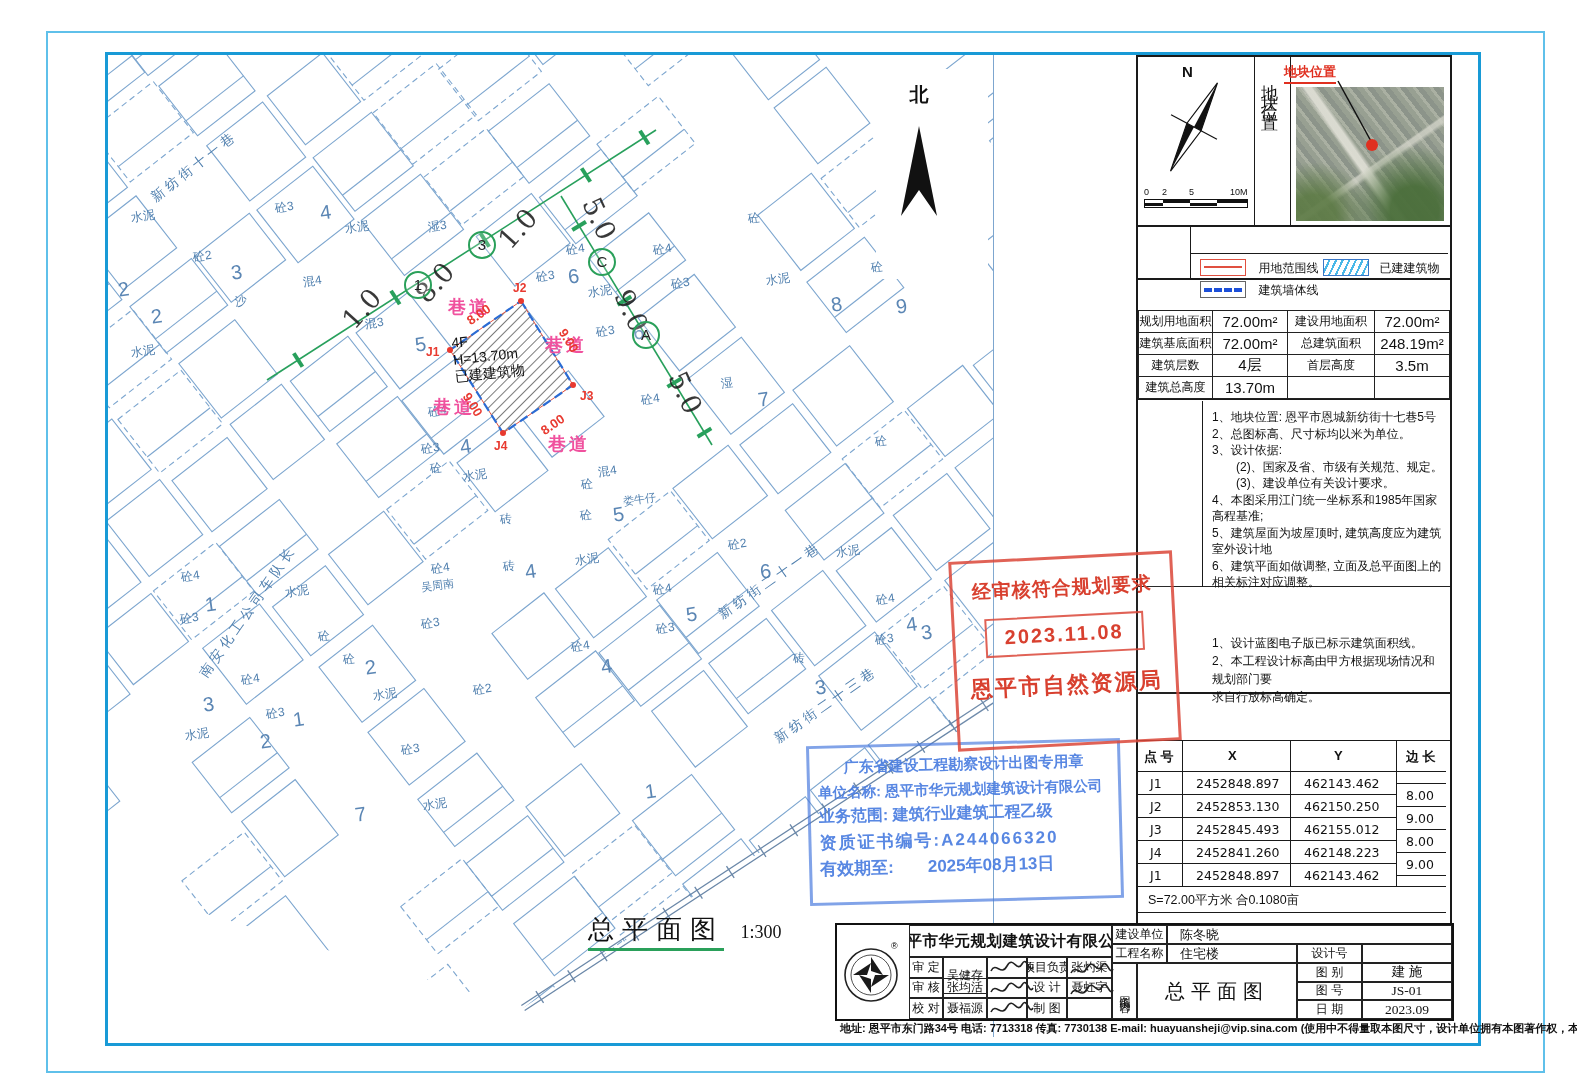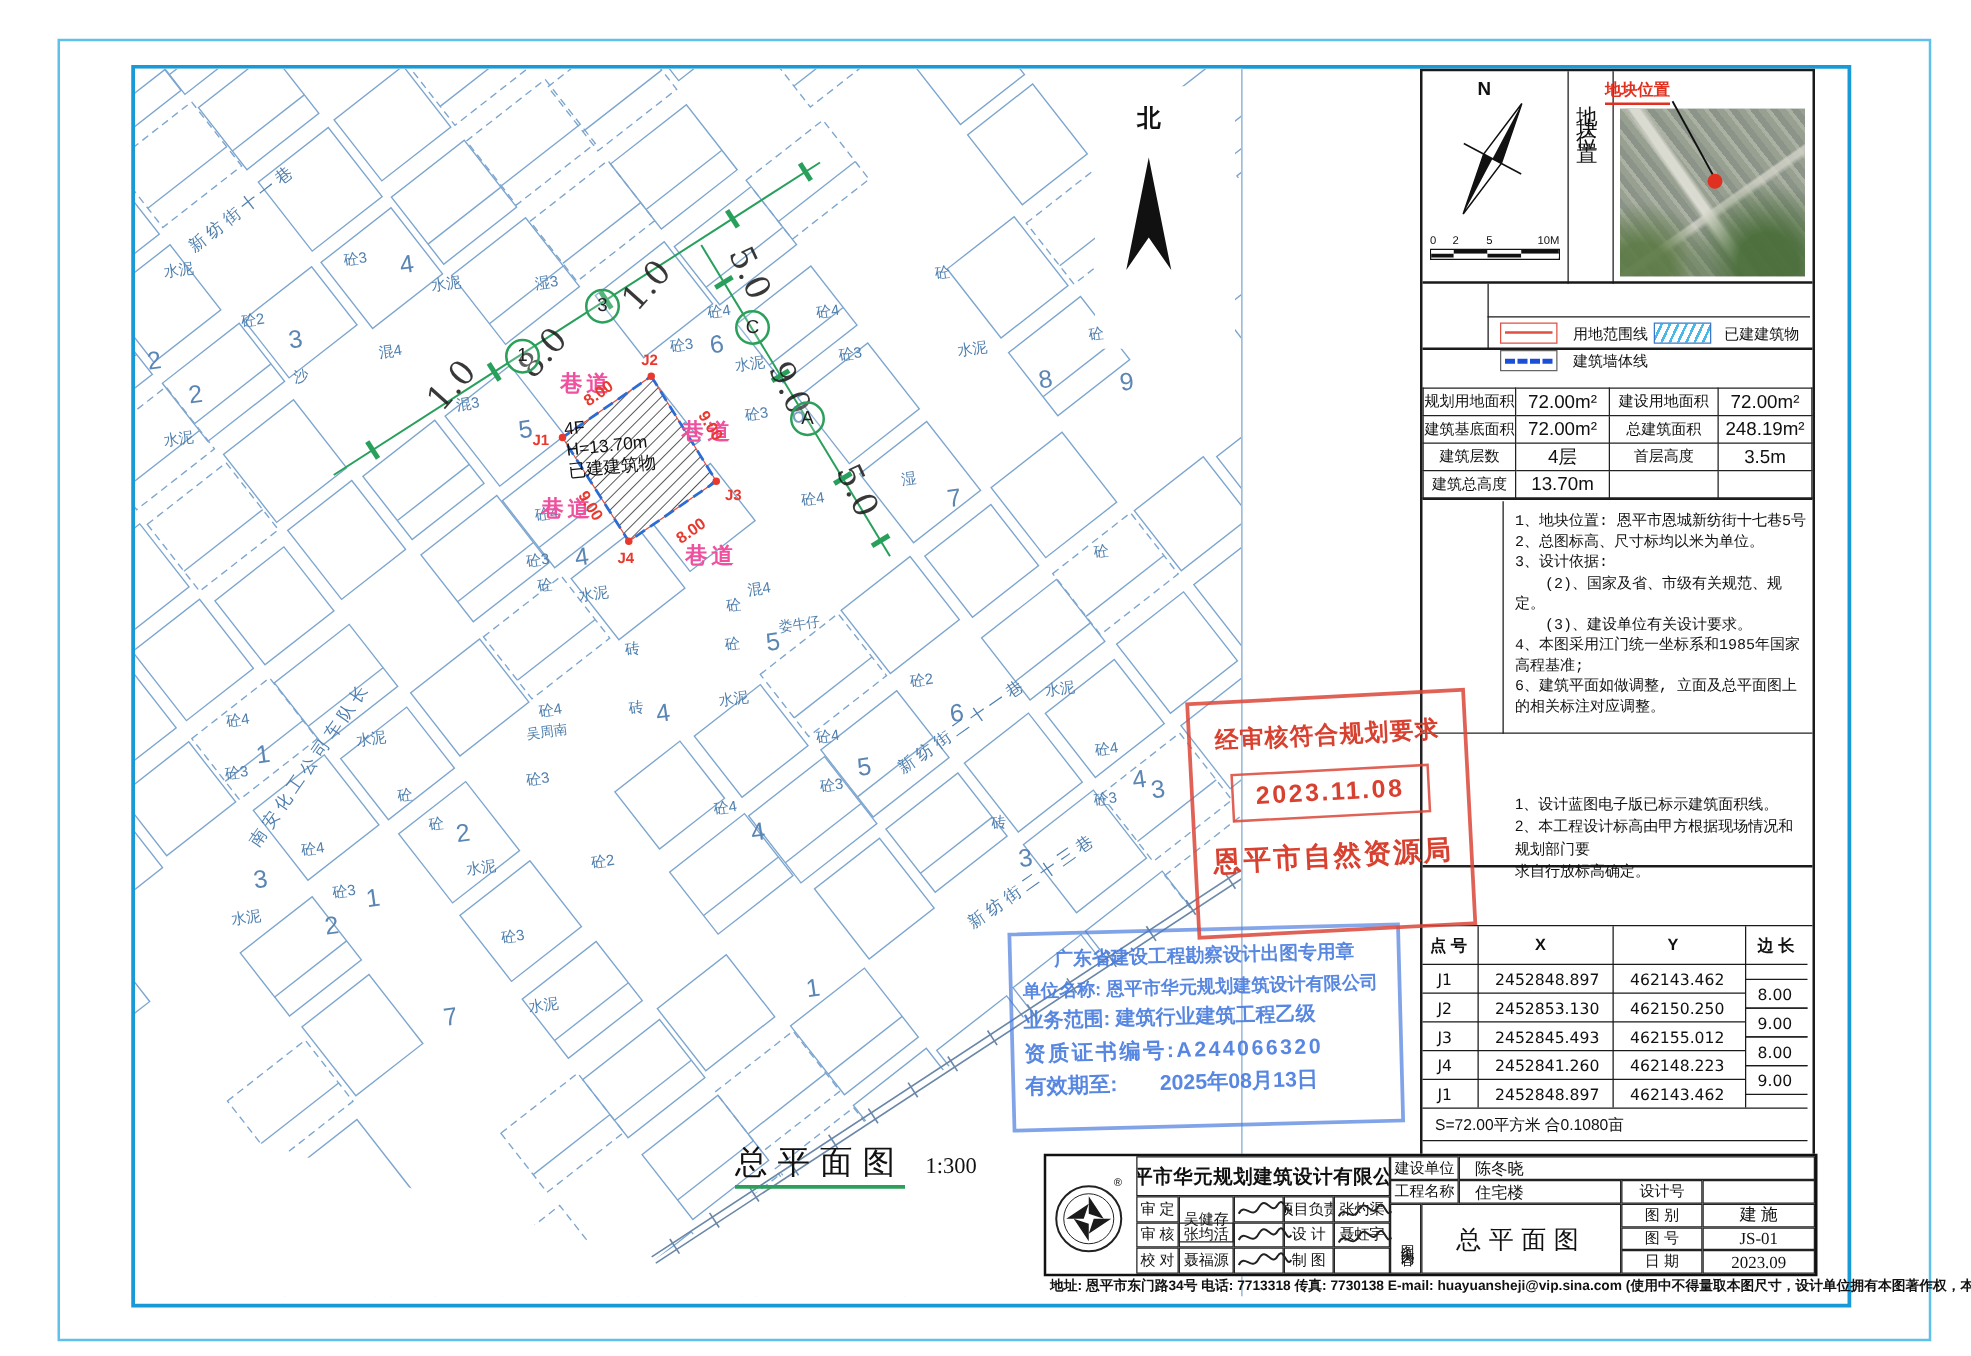--- a/index.html
+++ b/index.html
@@ -751,29 +751,30 @@
             <tr>
               <td class="">建筑总高度</td>
               <td class="val">13.70m</td>
               <td class=""></td>
               <td class="val"></td>
             </tr>
           </tbody>
         </table>
     </div>
 
-    <div class="sec" style="top:344px;height:186px;border-bottom:1px solid #222;font-family:Liberation Mono, monospace;">
+    <div class="sec" style="top:344px;height:186px;border-bottom:1px solid #222;">
       <div class="cell-line" style="left:64px;top:0;width:1px;height:186px;"></div>
       <div class="notes" id="notes1" style="position:absolute;left:74px;top:8px;right:4px;">
           <div>1、地块位置: 恩平市恩城新纺街十七巷5号</div>
           <div>2、总图标高、尺寸标均以米为单位。</div>
           <div>3、设计依据:</div>
           <div>　　(2)、国家及省、市级有关规范、规定。</div>
           <div>　　(3)、建设单位有关设计要求。</div>
           <div>4、本图采用江门统一坐标系和1985年国家高程基准;</div>
+          <div>5、建筑屋面为坡屋顶时, 建筑高度应为建筑室外设计地</div>
           <div>6、建筑平面如做调整, 立面及总平面图上的相关标注对应调整。</div>
         </div>
     </div>
 
     <div class="sec" style="top:531px;height:106px;border-bottom:2px solid #1a1a1a;">
       <div class="notes" id="notes2" style="position:absolute;left:74px;top:46px;right:4px;line-height:18px;">
           <div>1、设计蓝图电子版已标示建筑面积线。</div>
           <div>2、本工程设计标高由甲方根据现场情况和规划部门要</div>
           <div>求自行放标高确定。</div>
         </div>

